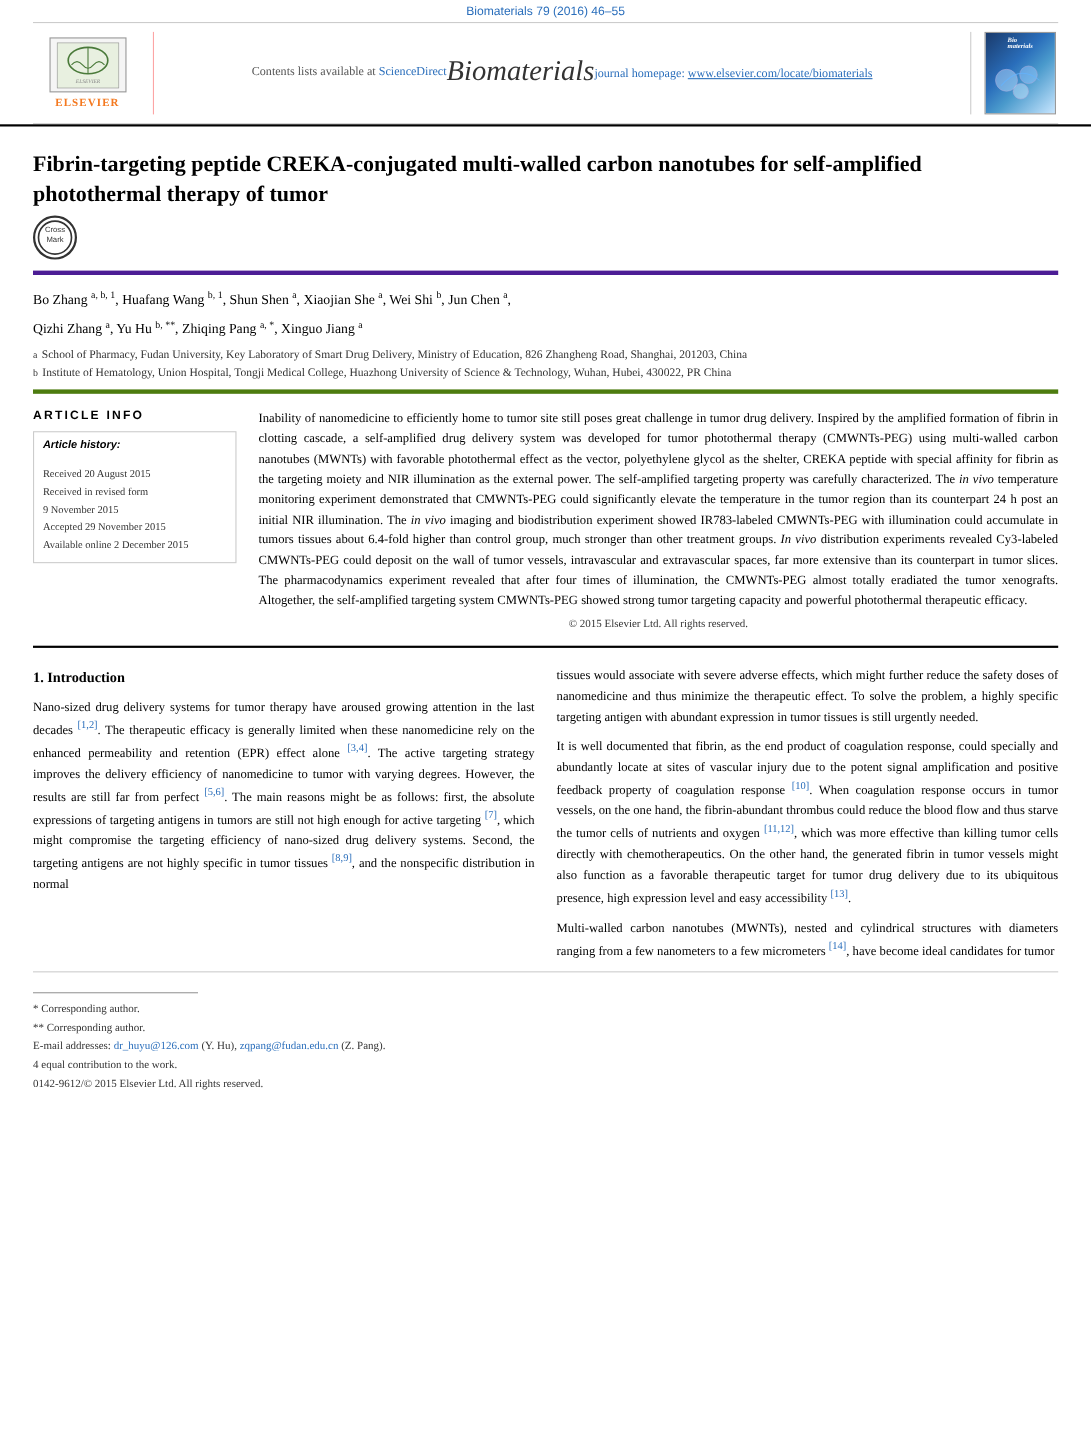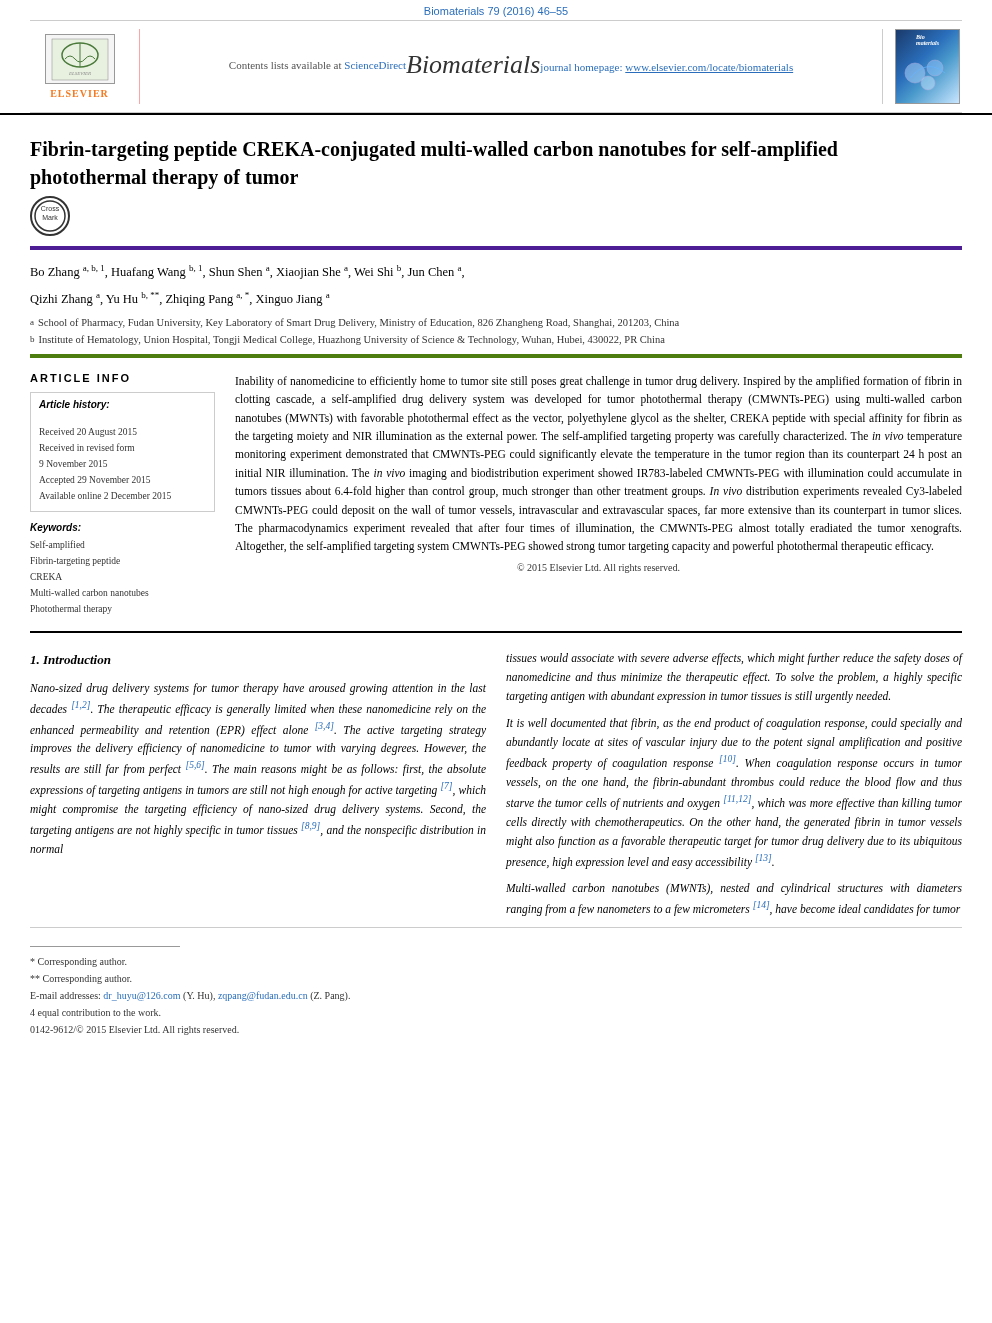--- a/index.html
+++ b/index.html
@@ -231,21 +231,20 @@
       margin-top: 6px;
       color: #333;
     }
     .divider {
       border: none;
       border-top: 2px solid #000;
       margin: 0;
     }
     .body-section {
       padding: 16px 0 0 0;
-      font-style: italic;
     }
     .two-col-body {
       display: flex;
       gap: 20px;
     }
     .body-col {
       flex: 1;
       font-size: 11.5px;
       line-height: 1.65;
       text-align: justify;
@@ -365,30 +364,20 @@
 
       <div class="info-box">
         <h4>Article history:</h4>
         <div class="info-row">Received 20 August 2015</div>
         <div class="info-row">Received in revised form</div>
         <div class="info-row">9 November 2015</div>
         <div class="info-row">Accepted 29 November 2015</div>
         <div class="info-row">Available online 2 December 2015</div>
       </div>
 
-      <div class="keywords-box">
-        <h4>Keywords:</h4>
-        <div class="keywords-list">
-          <div>Self-amplified</div>
-          <div>Fibrin-targeting peptide</div>
-          <div>CREKA</div>
-          <div>Multi-walled carbon nanotubes</div>
-          <div>Photothermal therapy</div>
-        </div>
-      </div>
     </div>
 
     <div class="abstract-section">
       <div class="abstract-text">
         Inability of nanomedicine to efficiently home to tumor site still poses great challenge in tumor drug delivery. Inspired by the amplified formation of fibrin in clotting cascade, a self-amplified drug delivery system was developed for tumor photothermal therapy (CMWNTs-PEG) using multi-walled carbon nanotubes (MWNTs) with favorable photothermal effect as the vector, polyethylene glycol as the shelter, CREKA peptide with special affinity for fibrin as the targeting moiety and NIR illumination as the external power. The self-amplified targeting property was carefully characterized. The <span class="italic">in vivo</span> temperature monitoring experiment demonstrated that CMWNTs-PEG could significantly elevate the temperature in the tumor region than its counterpart 24 h post an initial NIR illumination. The <span class="italic">in vivo</span> imaging and biodistribution experiment showed IR783-labeled CMWNTs-PEG with illumination could accumulate in tumors tissues about 6.4-fold higher than control group, much stronger than other treatment groups. <span class="italic">In vivo</span> distribution experiments revealed Cy3-labeled CMWNTs-PEG could deposit on the wall of tumor vessels, intravascular and extravascular spaces, far more extensive than its counterpart in tumor slices. The pharmacodynamics experiment revealed that after four times of illumination, the CMWNTs-PEG almost totally eradiated the tumor xenografts. Altogether, the self-amplified targeting system CMWNTs-PEG showed strong tumor targeting capacity and powerful photothermal therapeutic efficacy.
       </div>
       <div class="copyright-line">© 2015 Elsevier Ltd. All rights reserved.</div>
     </div>
 
   </div>

